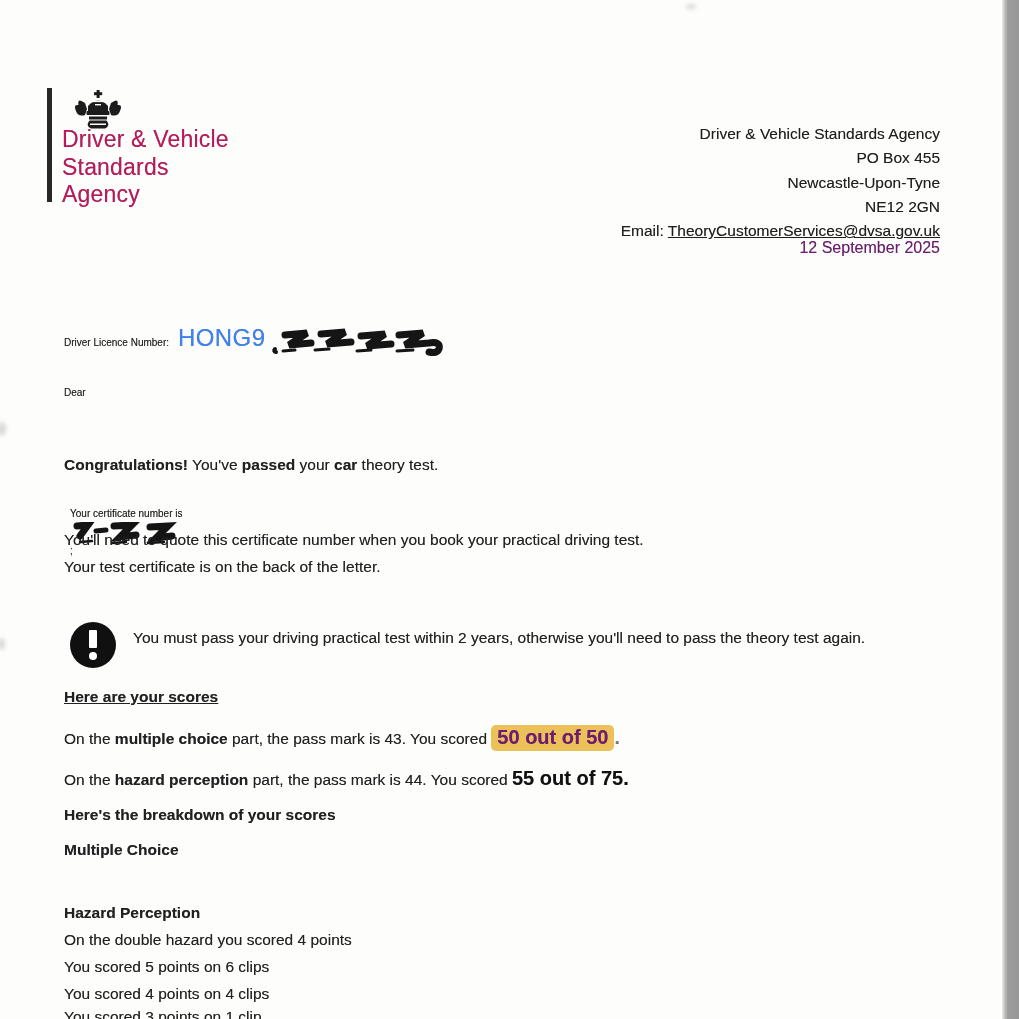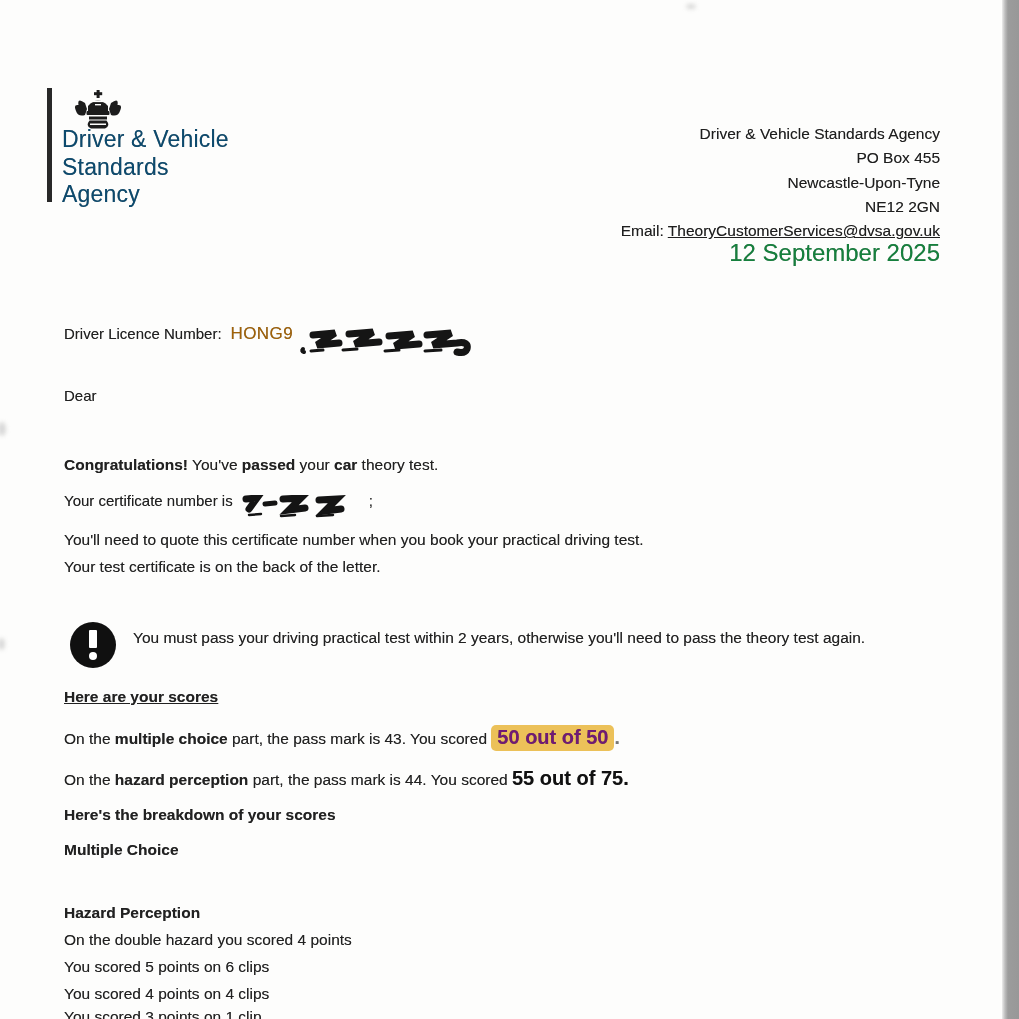--- a/index.html
+++ b/index.html
@@ -17,30 +17,30 @@
   }
   .abs{position:absolute;}
   
   .scan-edge{
     left:1002px;top:0;width:17px;height:1019px;
     background:linear-gradient(to right,#ececec 0px,#bdbdbd 3px,#9c9c9c 6px,#989898 100%);
   }
   .smudge{background:rgba(150,150,150,.35);filter:blur(2px);border-radius:50%;}
   
   .logo-bar{left:47px;top:88px;width:5px;height:114px;background:#282828;}
-  .logo-text{left:62px;top:126px;font-size:23px;line-height:27.5px;color:#0c4a6e;letter-spacing:0.2px;}
+  .logo-text{left:62px;top:126px;font-size:23px;line-height:27.5px;color:#be185d;letter-spacing:0.2px;}
   .crown{left:74px;top:90px;}
   
   .sender{right:79px;top:82px;text-align:right;font-size:15.5px;line-height:24.3px;color:#1e1e1e;margin-top:40px;}
   .sender .u{text-decoration:underline;}
-  .date{right:79px;top:239px;font-size:24px;color:#15803d;}
+  .date{right:79px;top:239px;font-size:16px;color:#701a75;}
   
   .row{left:64px;display:flex;align-items:baseline;white-space:nowrap;}
-  .lbl{font-size:15px;}
-  .big-name{font-size:17px;margin-left:9px;letter-spacing:0.4px;color:#a16207;}
+  .lbl{font-size:10px;}
+  .big-name{font-size:24px;margin-left:9px;letter-spacing:0.4px;color:#3b82f6;}
   .body-line{left:64px;font-size:15.5px;white-space:nowrap;}
   b,.b{font-weight:700;}
   .scribble{align-self:center;transform:translateY(3px);margin-left:4px;}
   
   .warn-circle{
     left:70px;top:622px;width:46px;height:46px;border-radius:50%;
     background:#101010;display:flex;flex-direction:column;align-items:center;
   }
   .warn-bar{width:8px;height:18px;background:#fff;margin-top:8px;border-radius:1px;}
   .warn-dot{width:8px;height:8px;background:#fff;border-radius:50%;margin-top:4px;}
@@ -113,21 +113,21 @@
   </div>
 
   <div class="abs row" style="top:387px;">
     <span class="lbl">Dear</span>
   </div>
 
   <div class="abs body-line" style="top:456px;">
     <b>Congratulations!</b><span> You've </span><b>passed</b><span> your </span><b>car</b><span> theory test.</span>
   </div>
 
-  <div class="abs row" style="top:492px;">
+  <div class="abs row" style="top:508px;flex-direction:column;">
     <span class="lbl">Your certificate number is</span>
     <svg class="scribble" style="margin-left:8px;" width="122" height="26" viewBox="0 0 122 26">
       <g stroke="#141414" fill="none" stroke-linecap="round">
         <path d="M5 4 L16 3 L8 14" stroke-width="7"></path>
         <path d="M24 9 L34 8" stroke-width="5"></path>
         <path d="M42 4 L60 3 L48 15 L64 13" stroke-width="7"></path>
         <path d="M78 5 L96 4 L84 16 L100 14" stroke-width="7"></path>
         <path d="M8 20 L20 19 M40 21 L54 20 M76 21 L92 20" stroke-width="2.5"></path>
       </g>
     </svg>

